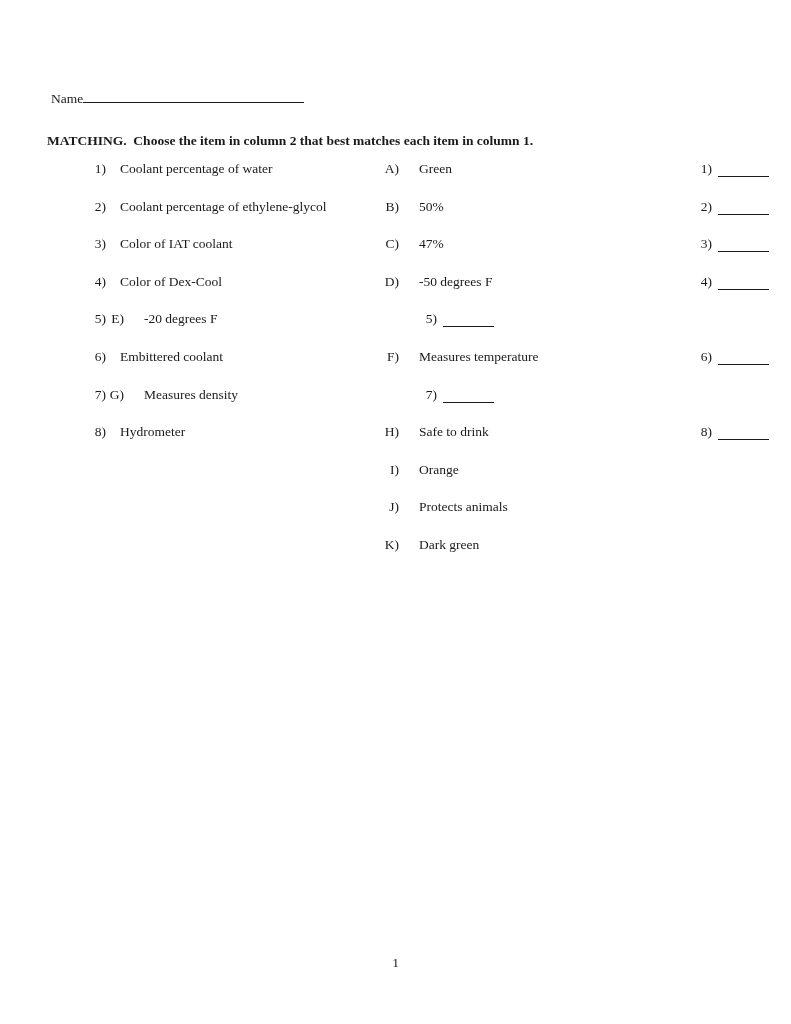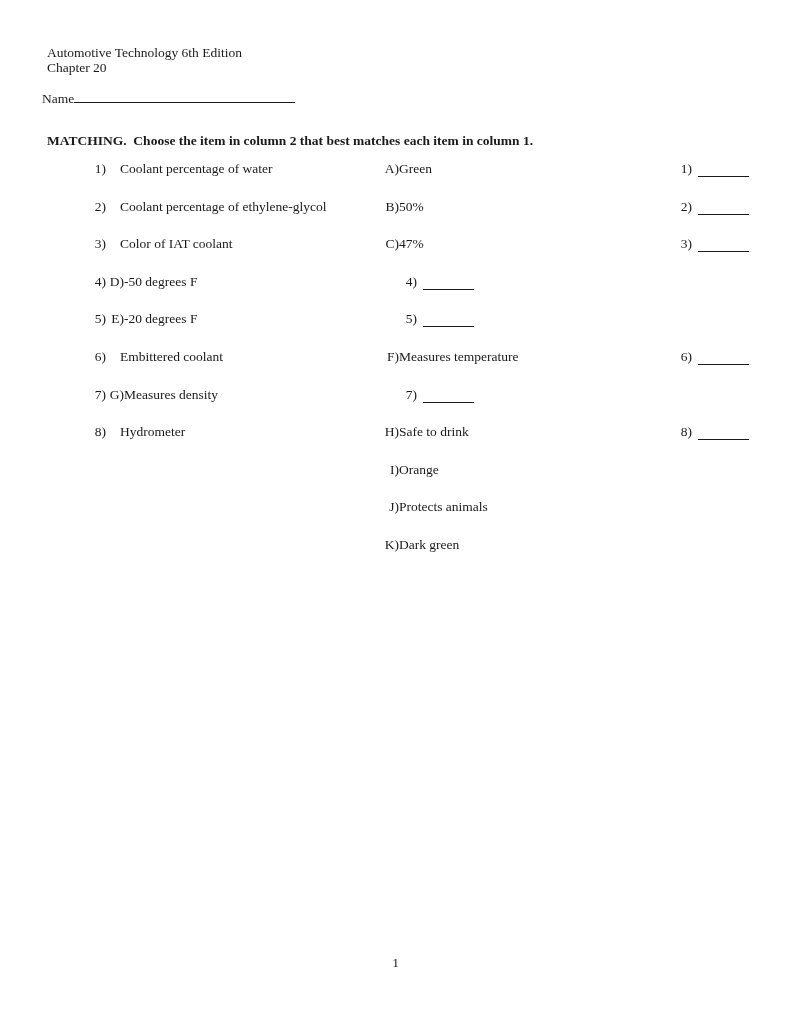--- a/index.html
+++ b/index.html
@@ -6,42 +6,38 @@
   .page{
     position:relative;
     width:791px;height:1024px;
     background:#ffffff;
     font-family:"Liberation Serif","DejaVu Serif",serif;
     color:#1a1a1a;
     font-size:13.5px;
     overflow:hidden;
   }
   .header{position:absolute;left:47px;top:46px;line-height:14.5px;}
-  .name-row{position:absolute;left:42px;top:89px;}
+  .name-row{position:absolute;left:51px;top:89px;}
   .name-line{display:inline-block;width:221px;height:13px;border-bottom:1.4px solid #1a1a1a;vertical-align:baseline;}
   .instructions{position:absolute;left:47px;top:133px;font-weight:bold;white-space:pre-wrap;}
   .rows{position:absolute;left:0;top:161px;width:791px;}
   .row{display:flex;height:37.6px;align-items:flex-start;}
   .c-num{flex:0 0 106px;text-align:right;}
   .c-q{flex:0 0 261px;margin-left:14px;}
   .c-letter{flex:0 0 18px;text-align:right;}
-  .c-choice{flex:0 0 196px;margin-left:0;}
+  .c-choice{flex:0 0 196px;margin-left:20px;}
   .c-ansnum{flex:0 0 97px;text-align:right;}
   .blank{display:inline-block;width:51px;height:15px;border-bottom:1.5px solid #1a1a1a;margin-left:6px;}
   .page-number{position:absolute;top:955px;left:0;width:100%;text-align:center;}
 </style>
 </head>
 <body>
 
 <div class="page">
 
-  <div class="header">
-    <div>Automotive Technology 6th Edition</div>
-    <div>Chapter 20</div>
-  </div>
 
   <div class="name-row">
     <span>Name</span><span class="name-line"></span>
   </div>
 
   <div class="instructions">MATCHING.  Choose the item in column 2 that best matches each item in column 1.</div>
 
   <div class="rows">
 
     <div class="row">
@@ -66,20 +62,21 @@
       <span class="c-num">3)</span>
       <span class="c-q">Color of IAT coolant</span>
       <span class="c-letter">C)</span>
       <span class="c-choice">47%</span>
       <span class="c-ansnum">3)</span>
       <span class="blank"></span>
     </div>
 
     <div class="row">
       <span class="c-num">4)</span>
+      <span class="c-q">Color of Dex-Cool</span>
       <span class="c-letter">D)</span>
       <span class="c-choice">-50 degrees F</span>
       <span class="c-ansnum">4)</span>
       <span class="blank"></span>
     </div>
 
     <div class="row">
       <span class="c-num">5)</span>
       <span class="c-letter">E)</span>
       <span class="c-choice">-20 degrees F</span>

